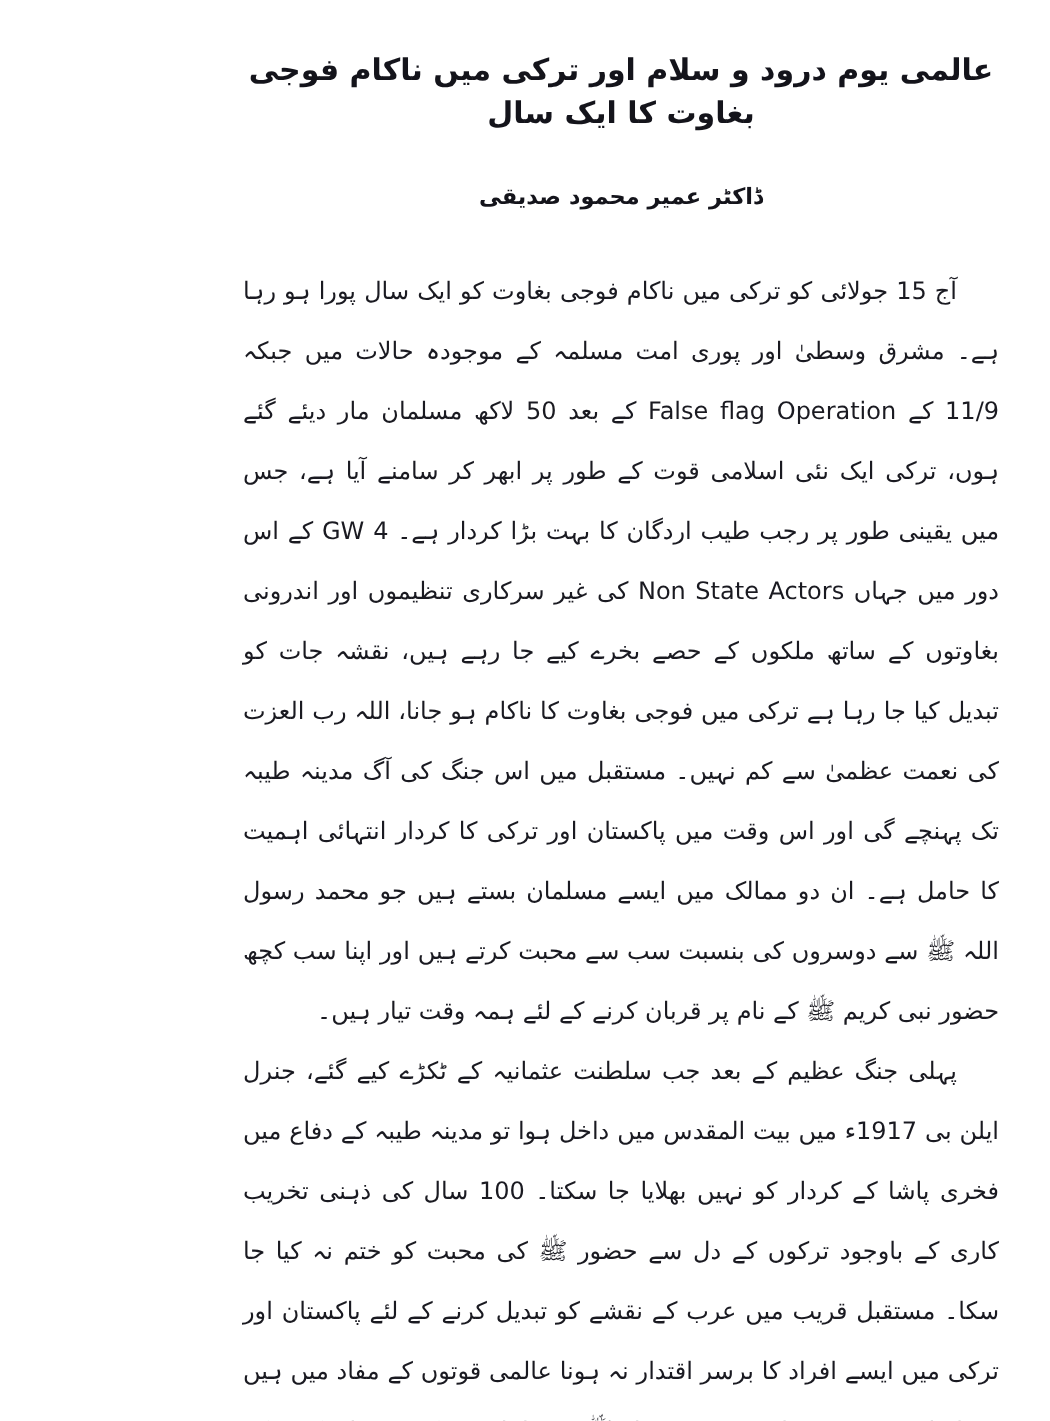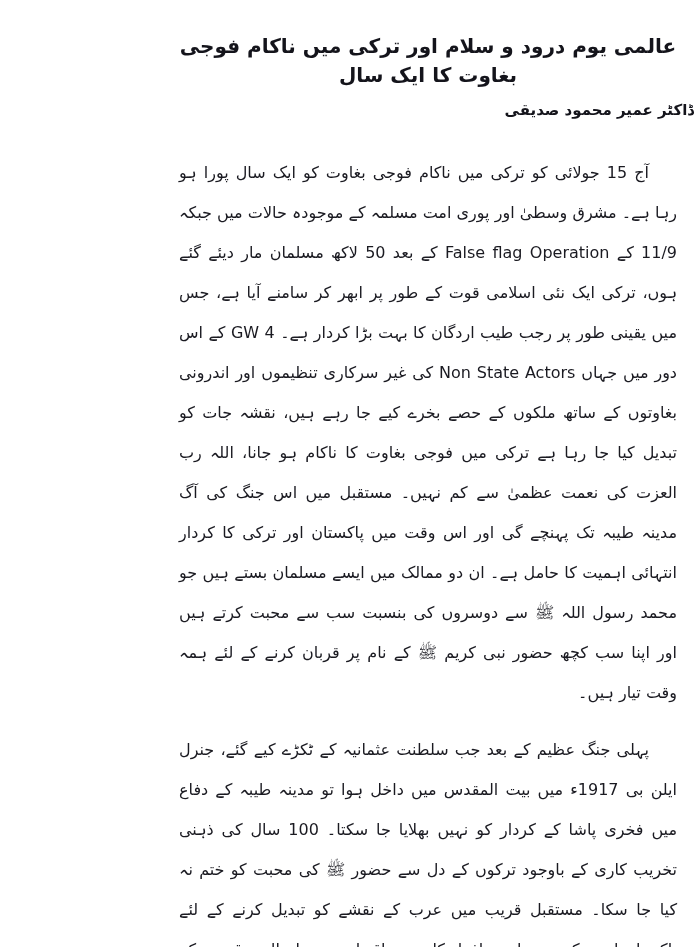--- a/index.html
+++ b/index.html
@@ -11,51 +11,52 @@
     width: 700px;
     height: 947px;
     overflow: hidden;
     font-family: "DejaVu Sans", sans-serif;
     color: #16161d;
   }
   .page {
     box-sizing: border-box;
     width: 560px;
     height: 947px;
-    padding: 22px 6px 0 22px;
+    padding: 22px 34px 0 22px;
     background: #ffffff;
     direction: rtl;
   }
   .title {
     direction: rtl;
     text-align: center;
     font-size: 20px;
     font-weight: 700;
     line-height: 1.45;
     margin: 10px 0 0 0;
     color: #14141b;
   }
   .author {
     direction: rtl;
+    text-align: center;
     font-size: 15px;
     font-weight: 700;
-    margin-top: 11px;
+    margin-top: 32px;
     color: #14141b;
   }
   .body-text {
     direction: rtl;
     margin-top: 34px;
     font-size: 16px;
     line-height: 40px;
     text-align: justify;
     text-justify: inter-word;
     color: #1a1a21;
   }
   .body-text p {
-    margin: 17px;
+    margin: 0;
     padding: 0;
     text-indent: 28px; 
   }
 </style>
 </head>
 <body>
 
 <div class="page">
 
   <h1 class="title">عالمی یوم درود و سلام اور ترکی میں ناکام فوجی بغاوت کا ایک سال</h1>

